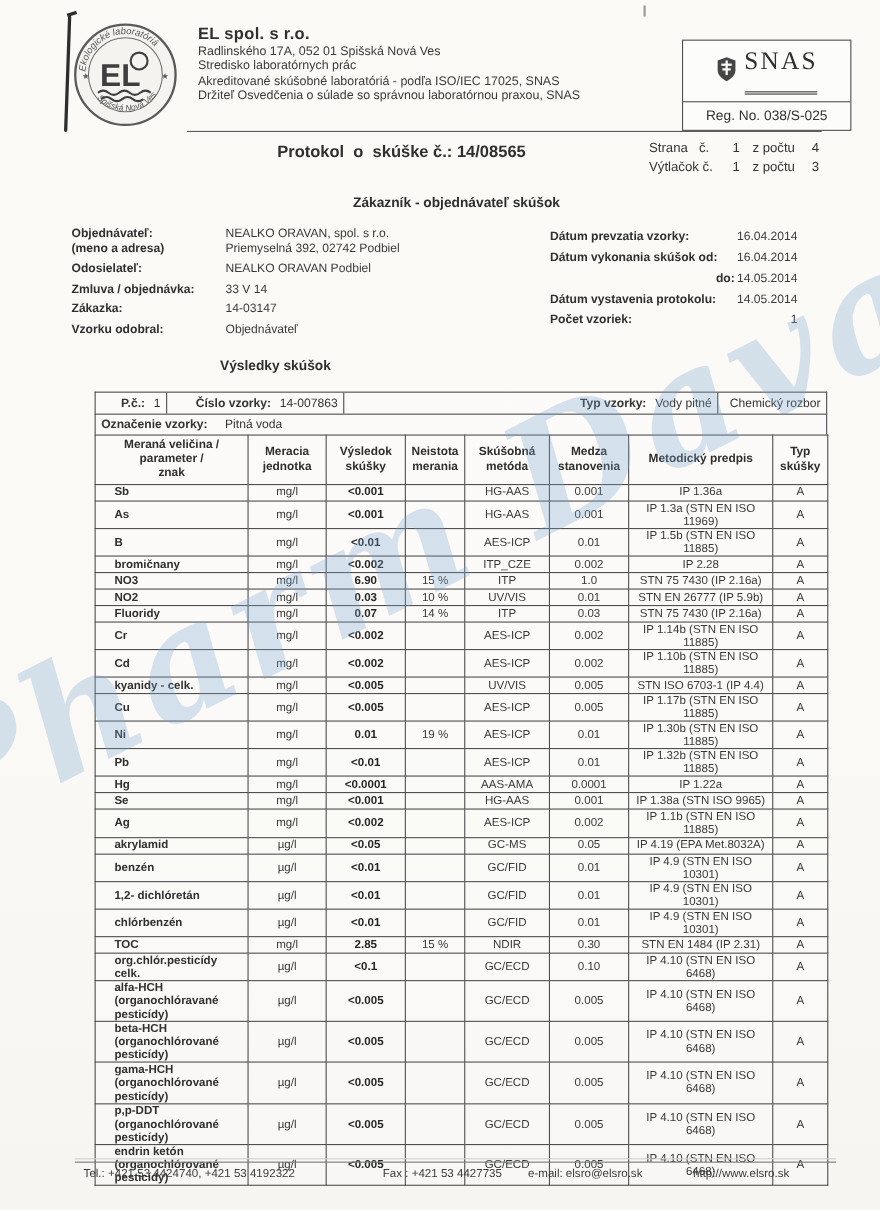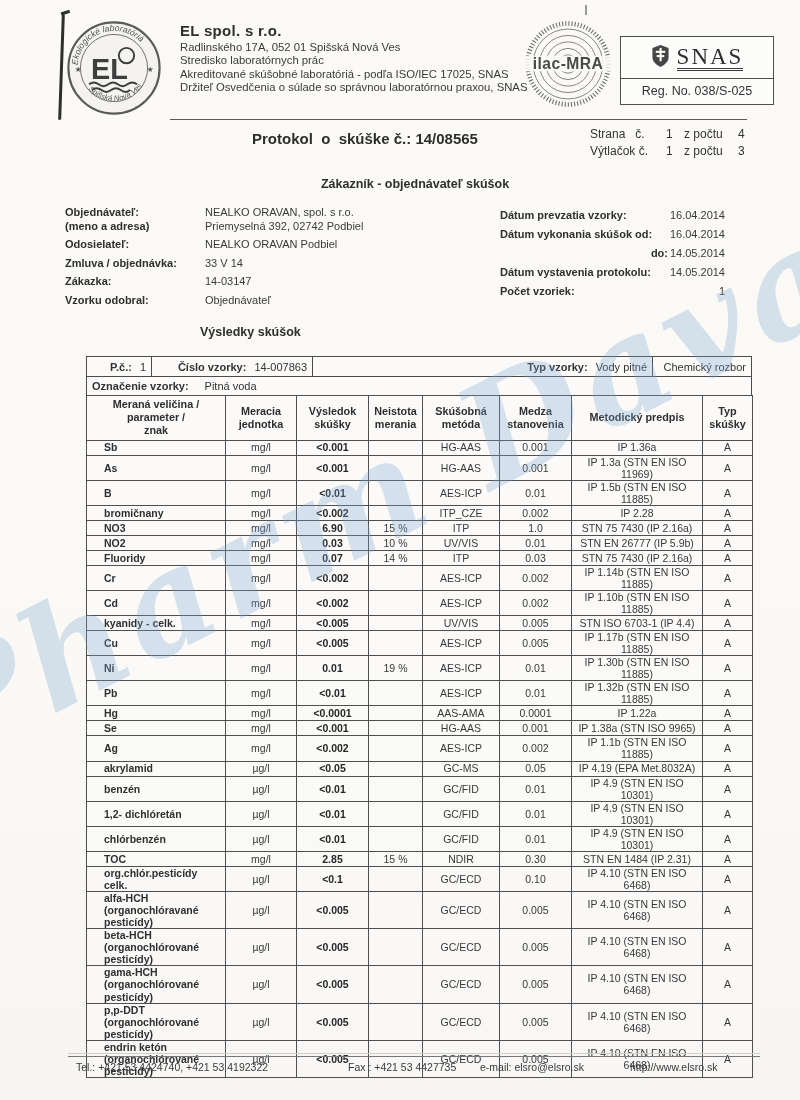--- a/index.html
+++ b/index.html
@@ -20,21 +20,21 @@
     transform:rotate(-27deg); transform-origin:0 50%; z-index:5;
   }
   
   .logo { position:absolute; left:66px; top:20px; }
   .company { position:absolute; left:180px; top:22px; }
   .company-name { font-size:15px; font-weight:bold; color:#2f2f2f; letter-spacing:.3px; }
   .company-line { font-size:11.3px; color:#3a3a3a; margin-top:1.5px; }
   .ilac { position:absolute; left:522px; top:18px; }
   .snas-box { position:absolute; left:620px; top:36px; width:152px; border:1.6px solid #4f4f4f; background:rgba(255,255,255,.4); }
   .snas-top { display:flex; align-items:center; justify-content:center; gap:7px; padding:7px 4px 6px 4px; border-bottom:1px solid #4f4f4f; }
-  .snas-word { font-family:"Liberation Serif", serif; font-size:23px; letter-spacing:2px; color:#2f2f2f; border-bottom:3px double #3c3c3c; line-height:1; padding-bottom:0; }
+  .snas-word { font-family:"Liberation Serif", serif; font-size:23px; letter-spacing:2px; color:#2f2f2f; border-bottom:3px double #3c3c3c; line-height:1; padding-bottom:16px; }
   .snas-reg { font-size:12.5px; color:#333; text-align:center; padding:5px 2px 6px 2px; }
   .header-rule { position:absolute; left:170px; top:119px; width:577px; border-top:1.5px solid #5a5a5a; }
   .page-info { position:absolute; left:590px; top:126px; font-size:12px; color:#333; }
   .page-info .pi-row { display:grid; grid-template-columns:76px 18px 54px 14px; line-height:17px; white-space:pre; }
   .doc-title { position:absolute; left:150px; top:130px; width:430px; text-align:center; font-size:15px; font-weight:bold; color:#2e2e2e; white-space:pre; }
   
   .customer-heading { position:absolute; left:200px; top:177px; width:430px; text-align:center; font-size:12.5px; font-weight:bold; color:#2e2e2e; }
   .cust-left { position:absolute; left:65px; top:206px; width:360px; font-size:11px; }
   .cl-row { display:grid; grid-template-columns:120px 1fr; margin-bottom:5px; line-height:13.5px; }
   .cl-label { font-weight:bold; color:#2f2f2f; }
@@ -102,32 +102,20 @@
   </div>
 
   <div class="company">
     <div class="company-name">EL spol. s r.o.</div>
     <div class="company-line">Radlinského 17A, 052 01 Spišská Nová Ves</div>
     <div class="company-line">Stredisko laboratórnych prác</div>
     <div class="company-line">Akreditované skúšobné laboratóriá - podľa  ISO/IEC 17025, SNAS</div>
     <div class="company-line">Držiteľ Osvedčenia o súlade so správnou laboratórnou praxou, SNAS</div>
   </div>
 
-  <div class="ilac">
-    <svg width="92" height="92" viewBox="0 0 100 100">
-      <circle cx="50" cy="50" r="44" fill="none" stroke="#6f6f6f" stroke-width="5" stroke-dasharray="1.2 2.2"></circle>
-      <circle cx="50" cy="50" r="38" fill="none" stroke="#7a7a7a" stroke-width="1"></circle>
-      <circle cx="50" cy="50" r="31" fill="none" stroke="#7a7a7a" stroke-width="1"></circle>
-      <circle cx="50" cy="50" r="24" fill="none" stroke="#7a7a7a" stroke-width="1"></circle>
-      <circle cx="50" cy="50" r="17" fill="none" stroke="#7a7a7a" stroke-width="1"></circle>
-      <circle cx="50" cy="50" r="10" fill="none" stroke="#7a7a7a" stroke-width="1"></circle>
-      <rect x="3" y="41" width="94" height="17" fill="#fbfaf7" opacity="0.85"></rect>
-      <text x="50" y="55" text-anchor="middle" font-size="17" font-weight="bold" fill="#4a4a4a" letter-spacing="0.5">ilac-MRA</text>
-    </svg>
-  </div>
 
   <div class="snas-box">
     <div class="snas-top">
       <span>
         <svg width="19" height="24" viewBox="0 0 20 25">
           <path d="M10 1 L18.5 4 V14 C18.5 20 10 24 10 24 C10 24 1.5 20 1.5 14 V4 Z" fill="#454545"></path>
           <rect x="9" y="4" width="2.2" height="14" fill="#fbfaf7"></rect>
           <rect x="5" y="7" width="10" height="2.2" fill="#fbfaf7"></rect>
           <rect x="6" y="11.5" width="8" height="2.2" fill="#fbfaf7"></rect>
         </svg>

